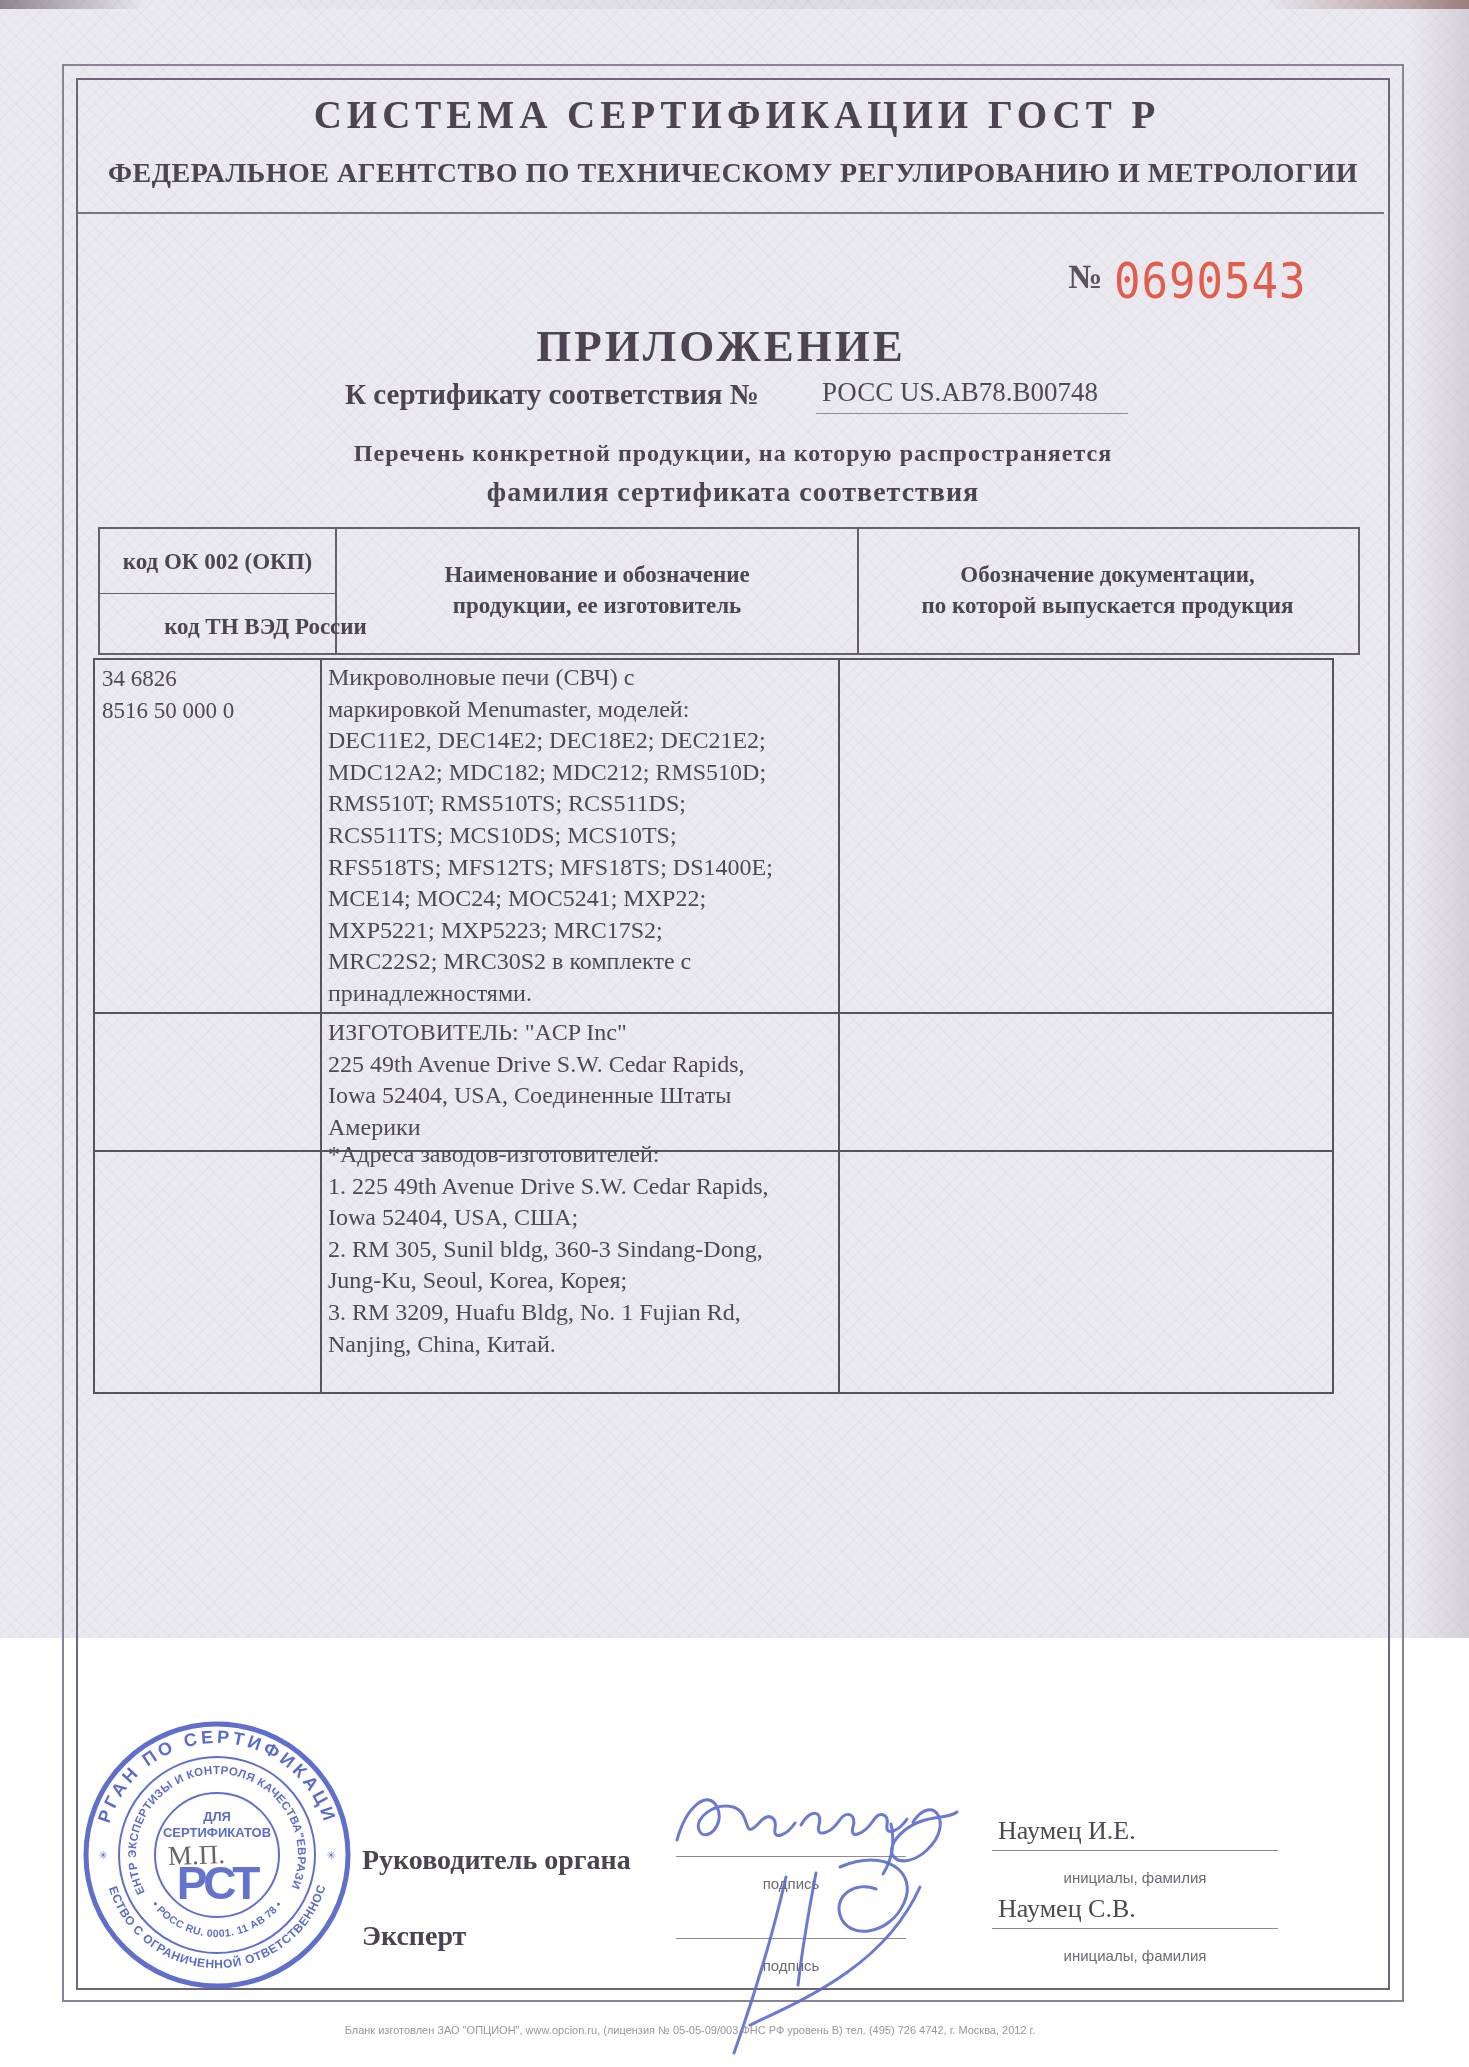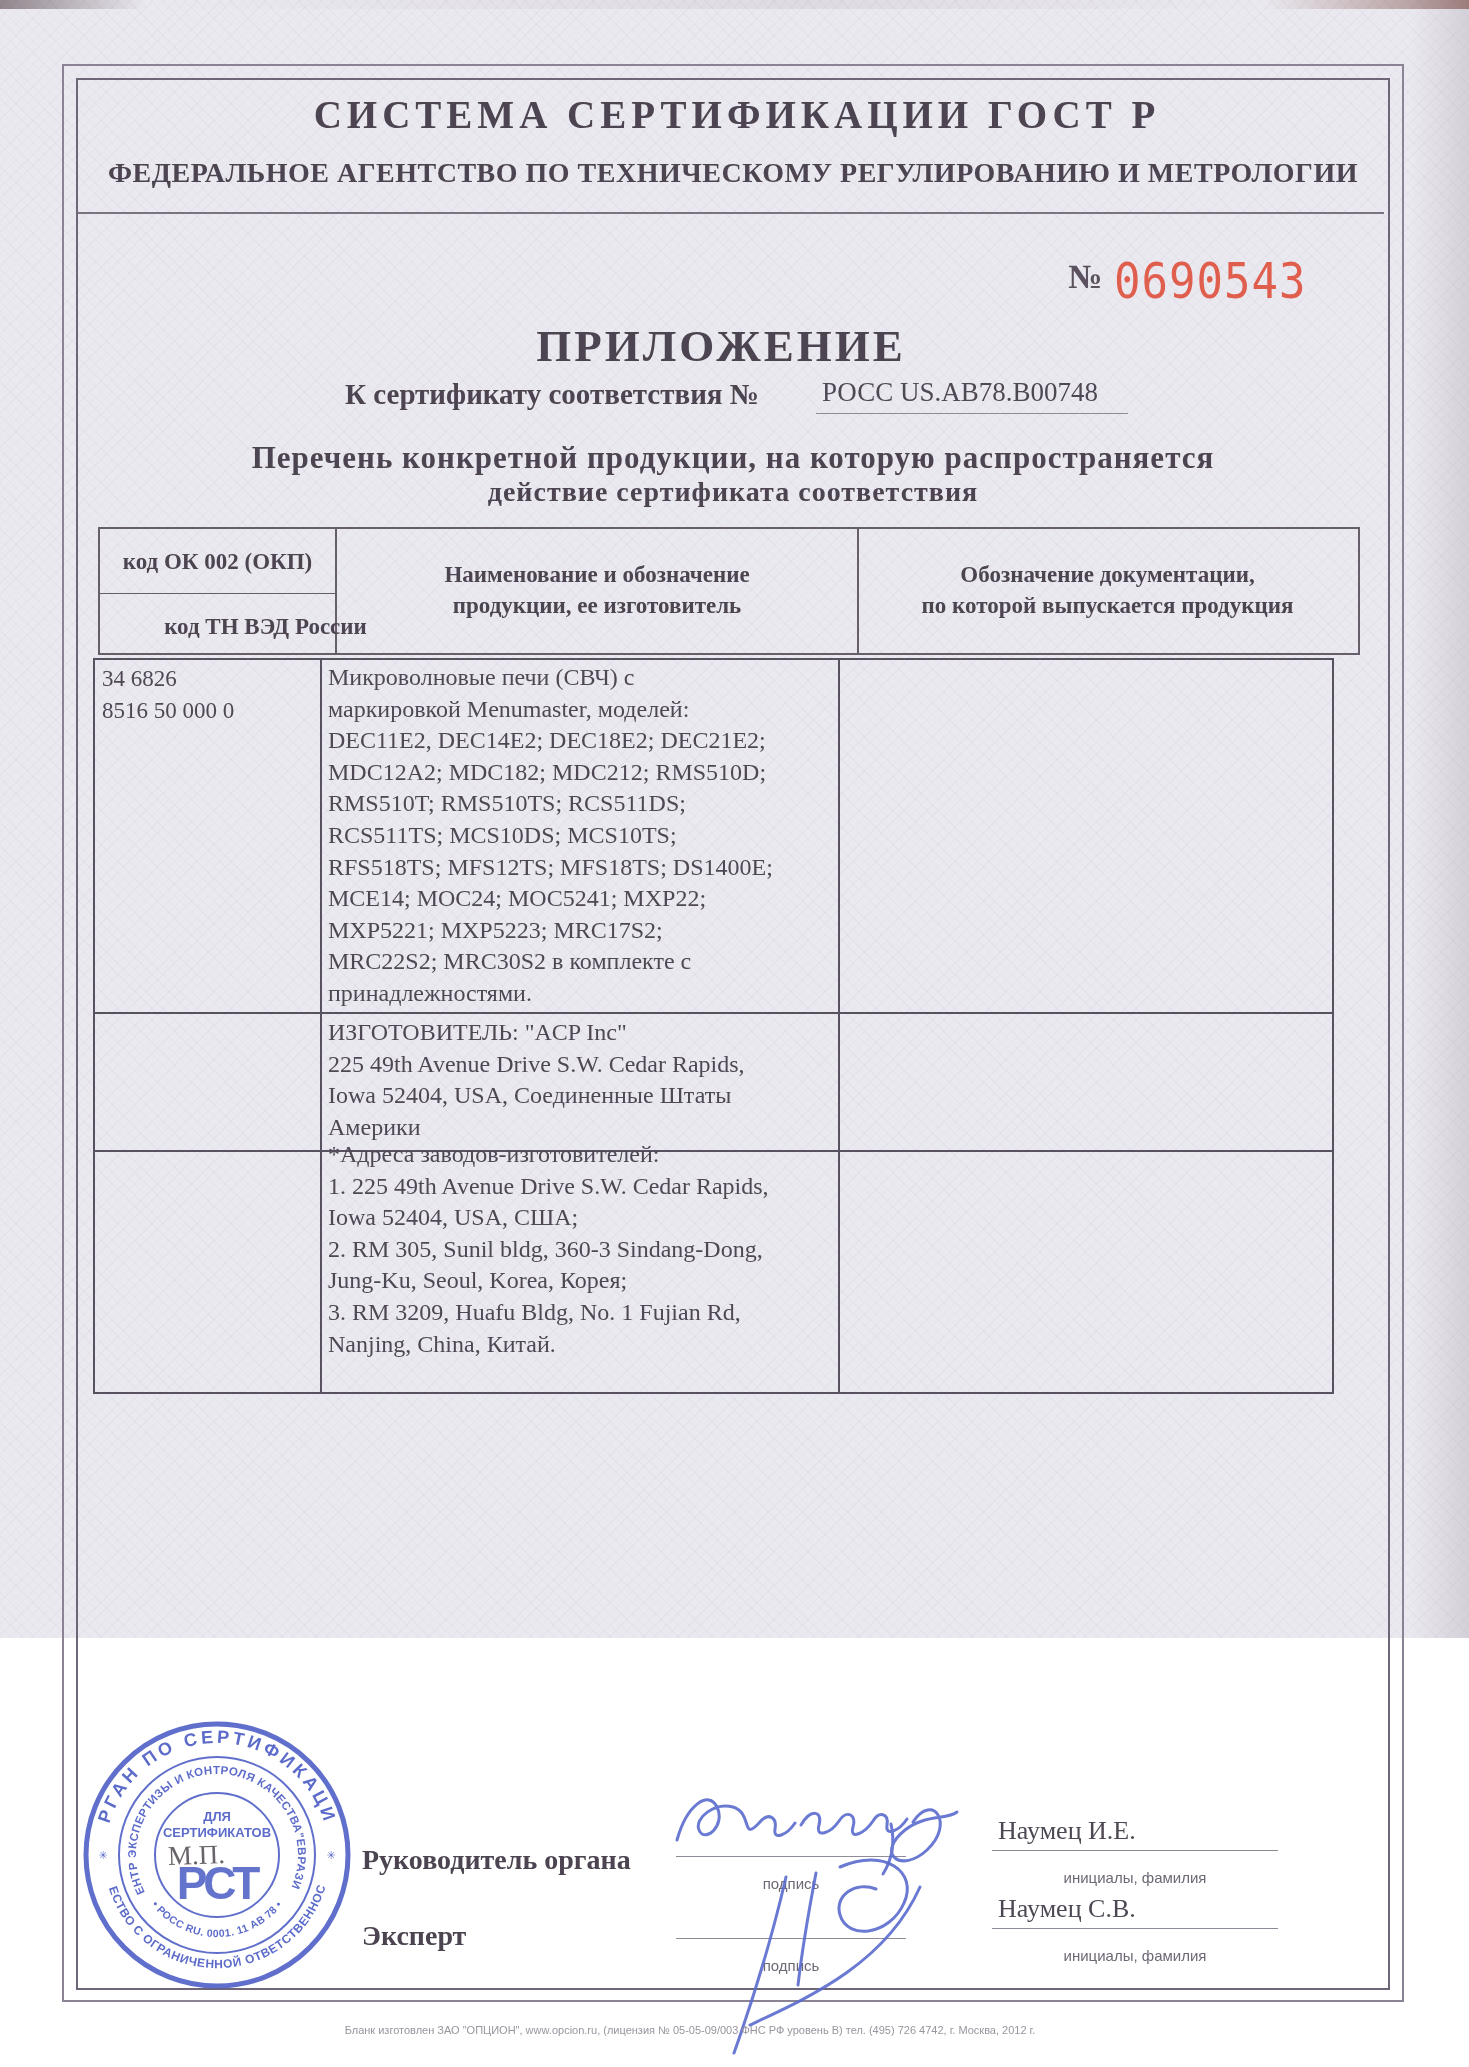--- a/index.html
+++ b/index.html
@@ -31,21 +31,21 @@
   
   .t1{top:92px;left:737px;font-size:39px;font-weight:bold;letter-spacing:5px;color:#4c4450;}
   .t2{top:157px;left:733px;font-size:28px;font-weight:bold;letter-spacing:.5px;color:#4c4450;}
   .hrule{left:78px;top:212px;width:1306px;height:0;border-top:2px solid #7b7282;}
   .numsign{top:258px;left:1068px;font-size:34px;font-weight:bold;color:#5a525e;}
   .blanknum{top:252px;left:1114px;font-size:44px;letter-spacing:1px;transform:scaleY(1.12);transform-origin:top left;opacity:.92;}
   .doctitle{top:320px;left:721px;font-size:45px;font-weight:bold;letter-spacing:3px;color:#4c4450;}
   .subt{top:378px;left:345px;font-size:29px;font-weight:bold;color:#4c4450;white-space:nowrap;}
   .certnum{top:377px;left:822px;font-size:27px;color:#4e4854;white-space:nowrap;}
   .certnum-line{left:816px;top:413px;width:312px;border-top:1.5px solid #8f8a99;}
-  .desc1{top:440px;left:733px;font-size:31px;font-weight:bold;letter-spacing:1px;color:#4c4450;}
+  .desc1{top:440px;left:733px;font-size:24px;font-weight:bold;letter-spacing:1px;color:#4c4450;}
   .desc2{top:476px;left:733px;font-size:28px;font-weight:bold;letter-spacing:1px;color:#4c4450;}
   
   .thead{left:98px;top:527px;width:1258px;height:124px;border:2px solid #665e6b;}
   .thead .c1{position:absolute;left:0;top:0;width:235px;height:100%;border-right:2px solid #665e6b;}
   .thead .c1 .split{position:absolute;left:0;top:64px;width:100%;border-top:1.5px solid #665e6b;}
   .thead .c2{position:absolute;left:237px;top:0;width:520px;height:100%;border-right:2px solid #665e6b;}
   .th-txt{font-size:23px;font-weight:bold;color:#4c4450;text-align:center;}
   
   .tbody{left:93px;top:658px;width:1237px;height:732px;border:2.5px solid #585260;}
   .tbody .v1{position:absolute;left:225px;top:0;height:100%;border-left:2px solid #585260;}
@@ -78,21 +78,21 @@
   <div class="abs serif numsign">№</div>
   <div class="abs mono blanknum" style="color:#e05340;">0690543</div>
 
   <div class="abs center serif doctitle">ПРИЛОЖЕНИЕ</div>
 
   <div class="abs serif subt">К сертификату соответствия №</div>
   <div class="abs serif certnum">РОСС US.AB78.B00748</div>
   <div class="abs certnum-line"></div>
 
   <div class="abs center serif desc1">Перечень конкретной продукции,  на которую распространяется</div>
-  <div class="abs center serif desc2">действие сертификата соответствия</div>
+  <div class="abs center serif desc2">фамилия сертификата соответствия</div>
 
   <div class="abs thead">
     <div class="c1">
       <div class="abs th-txt" style="left:0;top:20px;width:100%;">код ОК 002 (ОКП)</div>
       <div class="split"></div>
       <div class="abs th-txt" style="left:16px;top:85px;width:100%;margin-left:32px;">код ТН ВЭД России</div>
     </div>
     <div class="c2">
       <div class="abs th-txt lines" style="left:0;top:30px;width:100%;line-height:31px;">Наименование и обозначение
 продукции, ее изготовитель</div>

